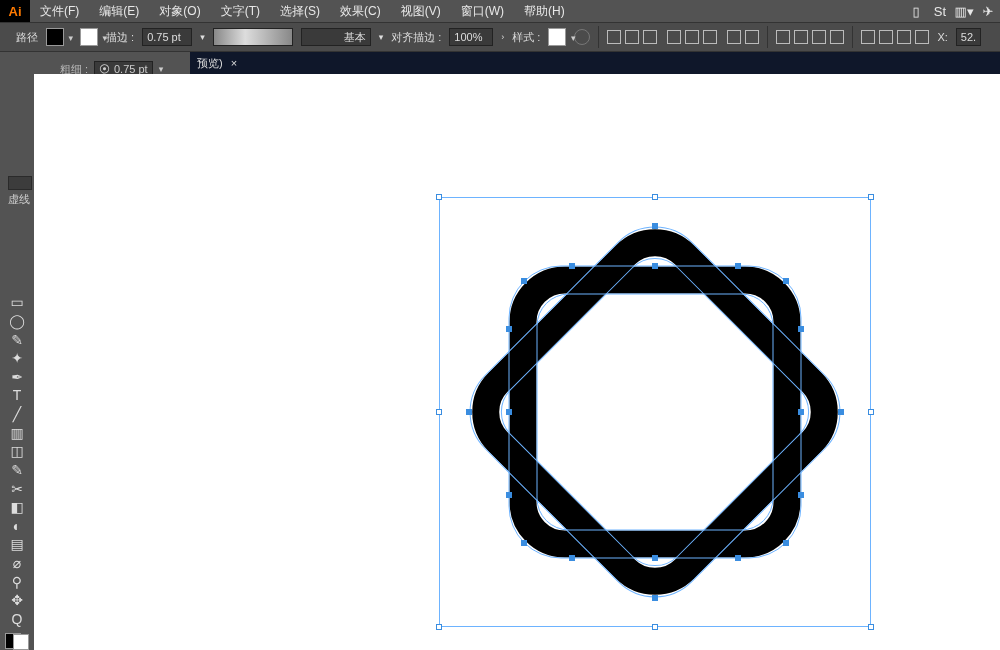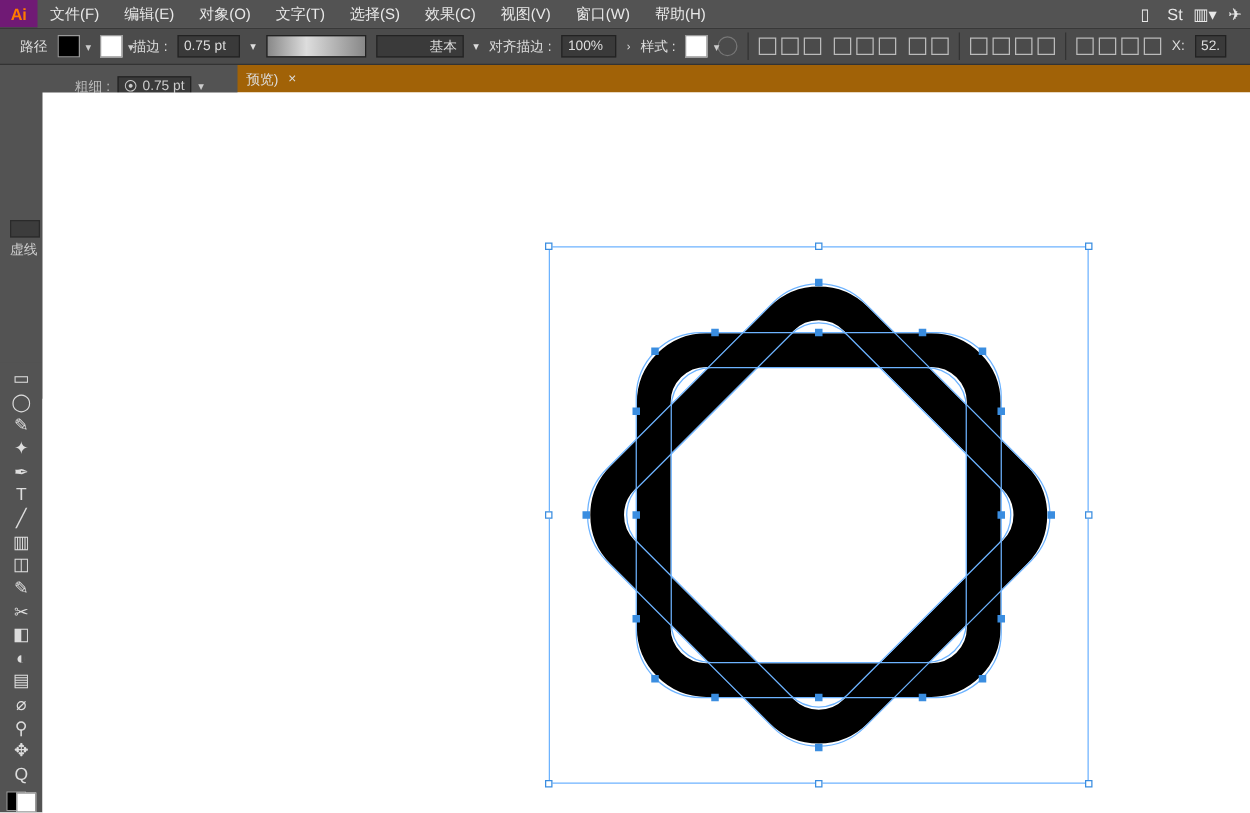--- a/index.html
+++ b/index.html
@@ -1,41 +1,41 @@
 <!DOCTYPE html>
 <html><head>
 <meta charset="utf-8">
 <style>
   * { box-sizing: border-box; margin: 0; padding: 0; user-select: none; font-family: "Microsoft YaHei", Arial, sans-serif; }
   body { width: 1000px; height: 650px; background: #ffffff; overflow: hidden; position: relative; }
 
   
   .menubar { position: absolute; top: 0; left: 0; right: 0; height: 22px; background: #535353; display: flex; align-items: center; color: #e8e8e8; font-size: 12px; }
-  .menubar .logo { width: 30px; text-align: center; background: #701a75; height: 100%; display: flex; align-items: center; justify-content: center; color: #ff7a00; font-weight: bold; font-size: 13px; }
+  .menubar .logo { width: 30px; text-align: center; background: #000000; height: 100%; display: flex; align-items: center; justify-content: center; color: #ff7a00; font-weight: bold; font-size: 13px; }
   .menubar .menu-item { padding: 2px 10px; height: 100%; display: flex; align-items: center; cursor: default; }
   .menubar .spacer { flex: 1; }
   .menubar .icon-slot { width: 24px; text-align: center; font-size: 13px; }
 
   
   .ctrlbar { position: absolute; top: 22px; left: 0; right: 0; height: 30px; background: #4b4b4b; border-top: 1px solid #333; border-bottom: 1px solid #333; display: flex; align-items: center; color: #ddd; font-size: 11px; gap: 8px; padding: 0 8px 0 16px; }
   .ctrlbar .lbl { white-space: nowrap; }
   .swatch-pair { display: flex; gap: 6px; align-items: center; }
   .swatch { width: 18px; height: 18px; border: 1px solid #999; position: relative; }
   .swatch.fill { background: #000; }
   .swatch.stroke { background: #fff; }
   .swatch .caret { position: absolute; right: -10px; top: 4px; font-size: 9px; color: #ccc; }
   .inputbox { background: #3a3a3a; border: 1px solid #222; height: 18px; min-width: 50px; padding: 0 4px; display: flex; align-items: center; font-size: 11px; color: #ddd; }
   .brush-prev { width: 80px; height: 18px; background: linear-gradient(to right,#888,#ddd 40%,#888); border: 1px solid #222; }
   .ctrlbar .sep { width: 1px; height: 22px; background: #333; }
   .ctrlbar .iconbtn { width: 16px; height: 16px; border: 1px solid #777; border-radius: 50%; }
   .ctrlbar .align-icons { display: flex; gap: 4px; }
   .ctrlbar .ai { width: 14px; height: 14px; border: 1px solid #bbb; }
 
   
-  .tabstrip { position: absolute; top: 52px; left: 185px; right: 0; height: 22px; background: #a16207; display: flex; align-items: center; color: #ddd; font-size: 11px; padding-left: 4px; }
+  .tabstrip { position: absolute; top: 52px; left: 185px; right: 0; height: 22px; background: #0f172a; display: flex; align-items: center; color: #ddd; font-size: 11px; padding-left: 4px; }
   .tabstrip .tab { padding: 0 8px; display: flex; align-items: center; gap: 8px; }
   .tabstrip .tab .close { font-size: 11px; }
 
   
   .toolstrip { position: absolute; top: 290px; left: 0; width: 34px; bottom: 0; background: #535353; display: flex; flex-direction: column; align-items: center; padding-top: 4px; gap: 2px; }
   .toolstrip .tool { width: 26px; height: 24px; display: flex; align-items: center; justify-content: center; color: #ddd; font-size: 14px; }
   .toolstrip .colorwell { margin-top: 4px; width: 24px; height: 24px; position: relative; }
   .toolstrip .colorwell .cw-fill { position: absolute; left: 0; top: 0; width: 16px; height: 16px; background: #000; border: 1px solid #999; }
   .toolstrip .colorwell .cw-stroke { position: absolute; right: 0; bottom: 0; width: 16px; height: 16px; background: #fff; border: 1px solid #999; }
 

